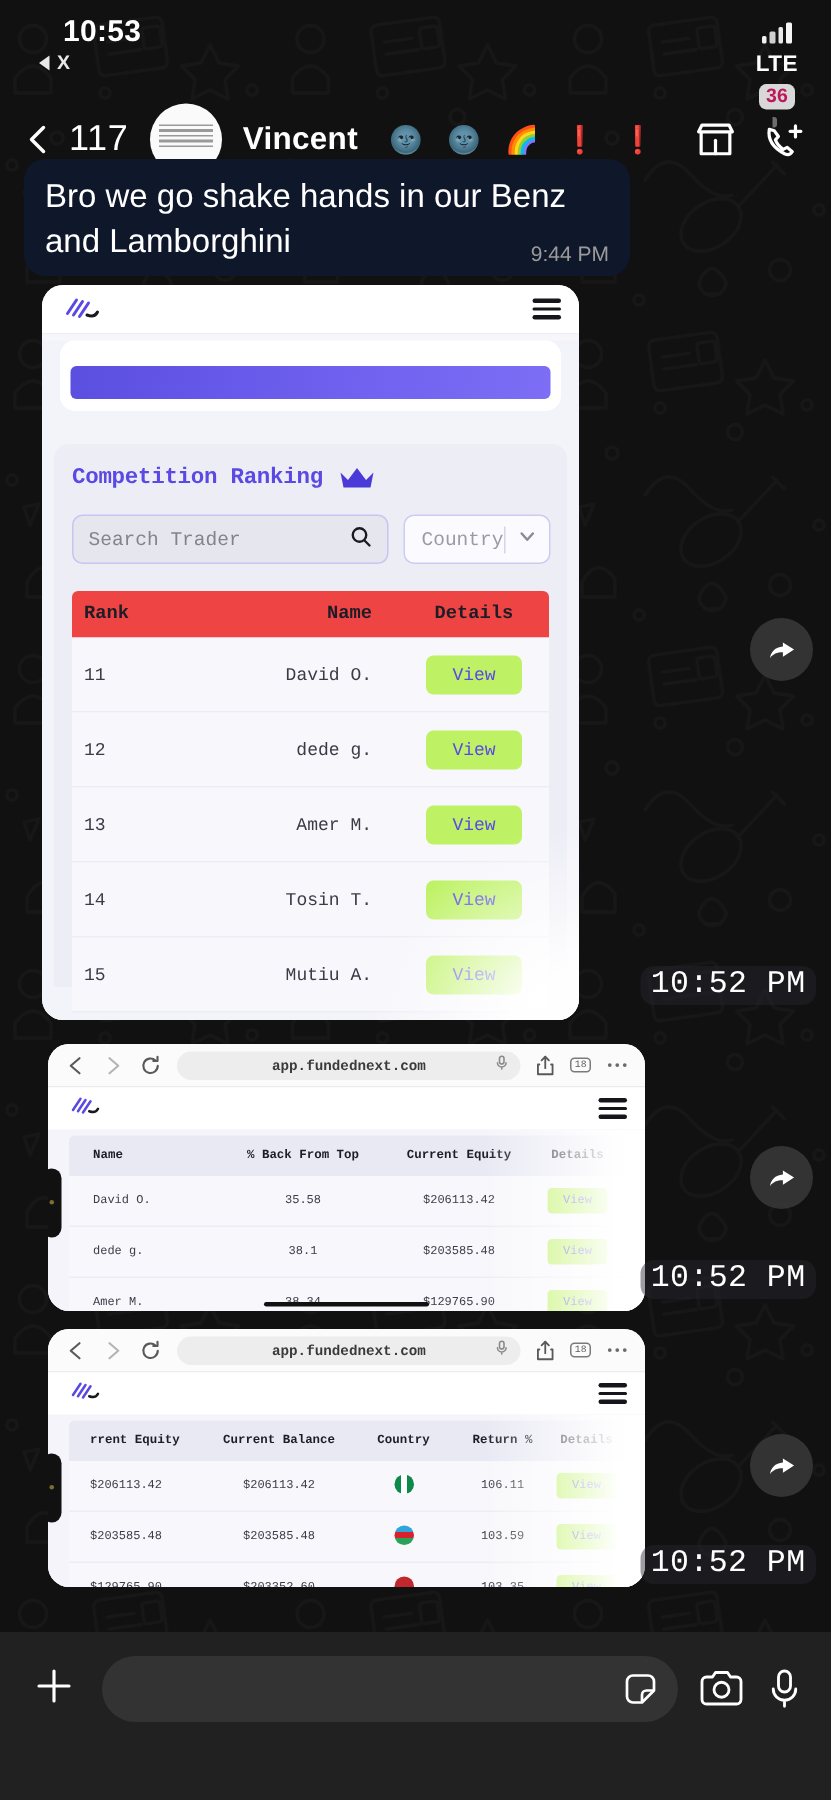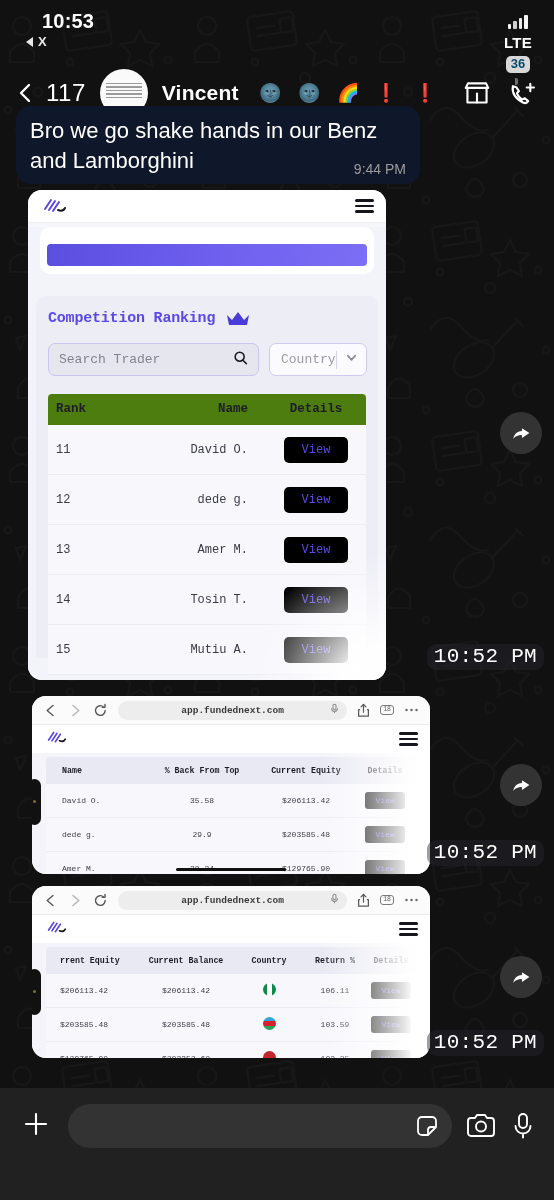--- a/index.html
+++ b/index.html
@@ -36,21 +36,21 @@
   }
   .sb-right { display: flex; align-items: center; gap: 5px; padding-top: 6px; flex-direction: column; }
   .bars { display: flex; align-items: flex-end; gap: 2px; height: 13px; }
   .bars i { width: 3.5px; background: #fff; border-radius: 1px; display: block;}
   .bars i:nth-child(1){height:5px; background:#f2f2f2;}
   .bars i:nth-child(2){height:8px; background:#cfcfcf;}
   .bars i:nth-child(3){height:11px; background:#e8e8e8;}
   .bars i:nth-child(4){height:14px; background:#f5f5f5;}
   .lte { font-size: 15px; font-weight: 600; letter-spacing: .3px; }
   .battery {
-    background: #d8d8d8; color: #0c4a6e; font-size: 13px; font-weight: bold;
+    background: #d8d8d8; color: #be185d; font-size: 13px; font-weight: bold;
     border-radius: 5px; padding: 1px 5px 2px; line-height: 1.1; text-align: right;
   }
   .batt-tip { width:3px;height:7px;background:#6d6d6d;border-radius:0 2px 2px 0; margin-left:-3px;}
 
   
   .chat-header {
     position: relative; z-index: 5;
     height: 58px; padding: 0 16px 0 14px;
     display: flex; align-items: center; gap: 8px;
   }
@@ -153,31 +153,31 @@
   .search-box input::placeholder { color:#83838f; }
   .country-box {
     width: 133px; height: 33px; border:1.4px solid #cfcaf2; border-radius:7px;
     background:#fbfbff; display:flex; align-items:center; padding: 0 8px 0 11px;
     font-size: 13px; color:#9a9aa6; justify-content:space-between;
   }
   .country-box .sep { width:1px; height:18px; background:#d6d2ef; margin-left:auto; margin-right:8px;}
   .rank-table { margin-top: 18px; }
   .rt-head {
     display:flex; font-size: 12.5px; font-weight:bold; color:#1d1d27;
-    background:#4d7c0f; padding: 8px 4px 9px; border-radius:4px 4px 0 0;
+    background:#ef4444; padding: 8px 4px 9px; border-radius:4px 4px 0 0;
   }
   .rt-row {
     display:flex; align-items:center; font-size: 12px; color:#3b3b47;
     background:#f7f7fc; border-bottom: 1px solid #ececf4; height: 50px; padding: 0 4px;
   }
   .c-rank { width: 105px; padding-left: 4px;}
   .c-name { flex:1; text-align:right; padding-right: 22px;}
   .c-det  { width: 92px; text-align:center;}
   .view-btn {
-    display:inline-block; background:#000000; color:#5a4ae3;
+    display:inline-block; background:#bef264; color:#5a4ae3;
     font-size: 12px; border-radius: 5px; padding: 6px 18px; cursor:pointer;
   }
 
   
   .bshot { width: 398px; background:#fff; }
   #shot2 { margin-left: 32px; height: 178px; }
   #shot3 { margin-left: 32px; height: 172px; }
   .br-bar {
     height: 29px; background:#fbfbfb; display:flex; align-items:center; gap: 10px;
     padding: 0 11px; border-bottom:1px solid #ececec;
@@ -551,21 +551,21 @@
   <div class="wt-row">
     <span style="width:100px;padding-left:16px;">David O.</span>
     <span style="width:112px;text-align:center;">35.58</span>
     <span style="width:96px;text-align:center;">$206113.42</span>
     <span style="flex:1;text-align:center;">
       <span class="view-btn">View</span>
     </span>
   </div>
   <div class="wt-row">
     <span style="width:100px;padding-left:16px;">dede g.</span>
-    <span style="width:112px;text-align:center;">29.9</span>
+    <span style="width:112px;text-align:center;">38.1</span>
     <span style="width:96px;text-align:center;">$203585.48</span>
     <span style="flex:1;text-align:center;">
       <span class="view-btn">View</span>
     </span>
   </div>
   <div class="wt-row">
     <span style="width:100px;padding-left:16px;">Amer M.</span>
     <span style="width:112px;text-align:center;">38.34</span>
     <span style="width:96px;text-align:center;">$129765.90</span>
     <span style="flex:1;text-align:center;">

